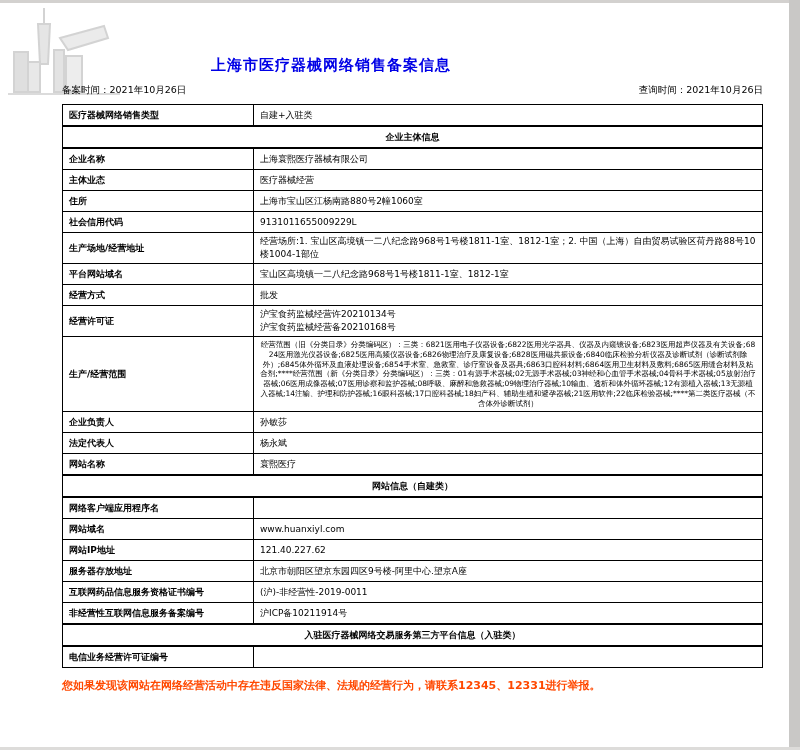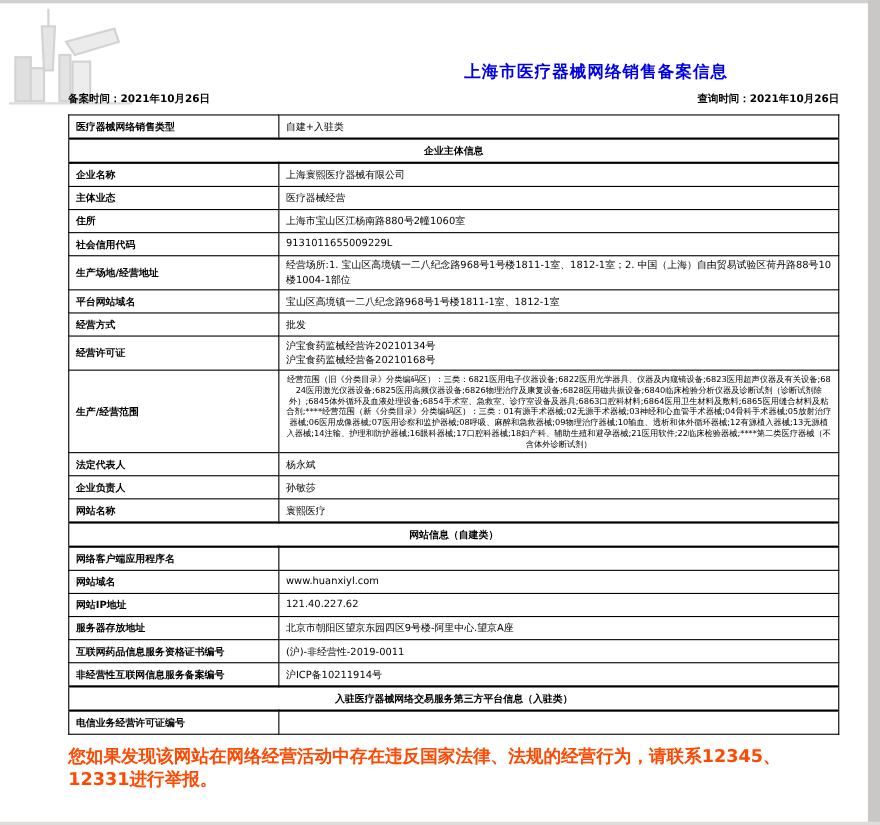--- a/index.html
+++ b/index.html
@@ -7,40 +7,40 @@
     width:800px;height:750px;position:relative;overflow:hidden;
     background:#ffffff;
     font-family:"DejaVu Sans","Liberation Sans",sans-serif;
     color:#000;
   }
   .top-strip{position:absolute;top:0;left:0;width:800px;height:3px;background:#d3d1cf;}
   .right-strip{position:absolute;top:0;right:0;width:11px;height:750px;background:#c9c8c6;}
   .bottom-strip{position:absolute;bottom:0;left:0;width:800px;height:3px;background:#dddcda;}
   .skyline{position:absolute;top:4px;left:8px;width:112px;height:92px;opacity:.9;}
   .page-title{
-    position:absolute;top:56px;left:0;width:662px;text-align:right;
+    position:absolute;top:56px;left:0;width:662px;text-align:center;
     font-weight:bold;font-size:15px;letter-spacing:1px;
   }
   .content{position:absolute;left:62px;top:84px;width:701px;}
-  .times-row{display:flex;justify-content:space-between;font-size:9.5px;font-weight:bold;margin-bottom:7px;}
+  .times-row{display:flex;justify-content:space-between;font-size:9.5px;font-weight:normal;margin-bottom:7px;}
   table{border-collapse:collapse;table-layout:fixed;width:701px;}
   td,th{border:1px solid #000;font-size:9px;padding:2px 6px;vertical-align:middle;word-break:break-all;margin-left:40px;}
   .main-table td{height:16px;}
   .lbl{width:178px;font-weight:bold;}
   .val{}
   .section{
     text-align:center;font-weight:bold;
     border-top:2px solid #000;border-bottom:2px solid #000;height:16px;
   }
   .tiny{font-size:7.5px;line-height:1.3;padding:3px 6px;text-align:center;}
   .platform-table{margin-top:-1px;}
   .platform-table th{font-weight:bold;text-align:center;height:26px;font-size:9px;padding:2px 4px;}
   .platform-table td{text-align:center;height:15px;}
   .col-p0{width:178px}.col-p1{width:203px}.col-p2{width:158px}.col-p3{width:150px}
-  .notice{margin-top:10px;font-weight:bold;font-size:16px;}
+  .notice{margin-top:10px;font-weight:bold;font-size:11px;}
 </style>
 </head>
 <body>
 
 <div class="top-strip"></div>
 <div class="right-strip"></div>
 <div class="bottom-strip"></div>
 
 <svg class="skyline" viewBox="0 0 112 92" xmlns="http://www.w3.org/2000/svg">
   <g fill="none" stroke="#cfcfcf" stroke-width="2">
@@ -102,26 +102,26 @@
         </tr>
         <tr>
           <td class="lbl">经营许可证</td>
           <td class="val">沪宝食药监械经营许20210134号<br>沪宝食药监械经营备20210168号</td>
         </tr>
         <tr>
           <td class="lbl">生产/经营范围</td>
           <td class="val tiny">经营范围（旧《分类目录》分类编码区）：三类：6821医用电子仪器设备;6822医用光学器具、仪器及内窥镜设备;6823医用超声仪器及有关设备;6824医用激光仪器设备;6825医用高频仪器设备;6826物理治疗及康复设备;6828医用磁共振设备;6840临床检验分析仪器及诊断试剂（诊断试剂除外）;6845体外循环及血液处理设备;6854手术室、急救室、诊疗室设备及器具;6863口腔科材料;6864医用卫生材料及敷料;6865医用缝合材料及粘合剂;****经营范围（新《分类目录》分类编码区）：三类：01有源手术器械;02无源手术器械;03神经和心血管手术器械;04骨科手术器械;05放射治疗器械;06医用成像器械;07医用诊察和监护器械;08呼吸、麻醉和急救器械;09物理治疗器械;10输血、透析和体外循环器械;12有源植入器械;13无源植入器械;14注输、护理和防护器械;16眼科器械;17口腔科器械;18妇产科、辅助生殖和避孕器械;21医用软件;22临床检验器械;****第二类医疗器械（不含体外诊断试剂）</td>
         </tr>
         <tr>
+          <td class="lbl">企业负责人</td>
+          <td class="val">孙敏莎</td>
+        </tr>
+        <tr>
           <td class="lbl">法定代表人</td>
           <td class="val">杨永斌</td>
-        </tr>
-        <tr>
-          <td class="lbl">企业负责人</td>
-          <td class="val">孙敏莎</td>
         </tr>
         <tr>
           <td class="lbl">网站名称</td>
           <td class="val">寰熙医疗</td>
         </tr>
         <tr>
           <td colspan="2" class="section">网站信息（自建类）</td>
         </tr>
         <tr>
           <td class="lbl">网络客户端应用程序名</td>

